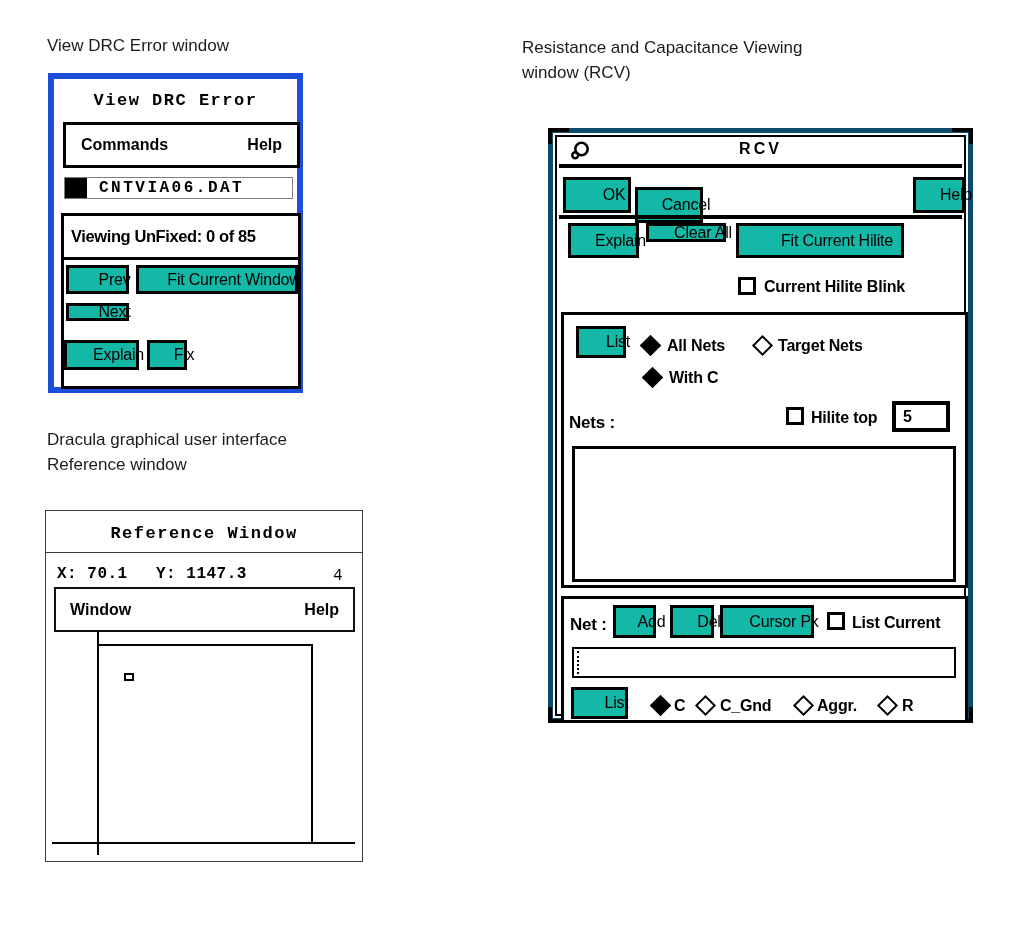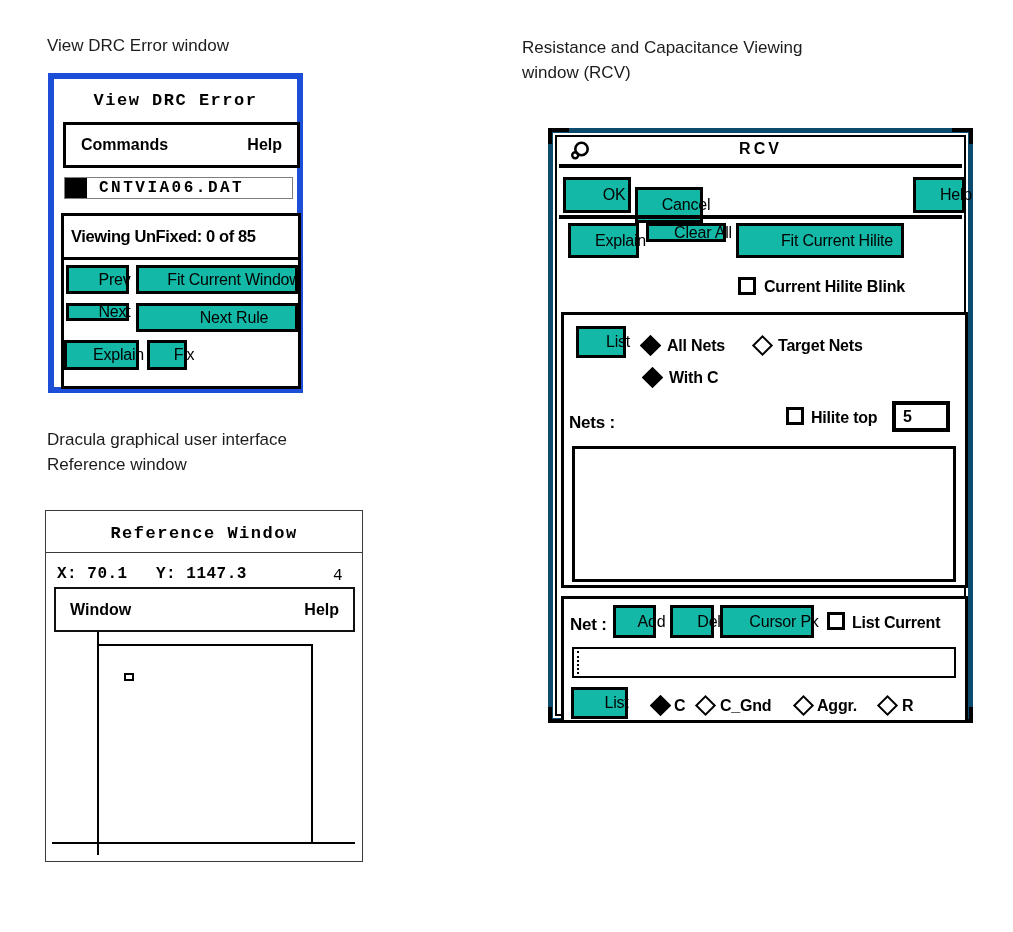--- a/index.html
+++ b/index.html
@@ -107,21 +107,20 @@
     <div id="drc-file">
       <div class="sq"></div>
       <span class="fv mono">CNTVIA06.DAT</span>
     </div>
 
     <div class="panel" id="drc-group">
       <div id="drc-status">Viewing UnFixed: 0 of 85</div>
       <div class="btn" style="left:2px;  top:49px;  width:63px;  height:29px;">Prev</div>
       <div class="btn" style="left:72px; top:49px;  width:162px; height:29px;">Fit Current Window</div>
       <div class="btn" style="left:2px;  top:87px;  width:63px;  height:18px;">Next</div>
-      <div class="btn" style="left:72px; top:87px;  width:162px; height:29px;">Next Rule</div>
       <div class="btn" style="left:0px;  top:124px; width:75px;  height:30px;">Explain</div>
       <div class="btn" style="left:83px; top:124px; width:38px;  height:30px;">Fix</div>
     </div>
   </div>
 
   <div class="win" id="refwin">
     <div class="title mono b">Reference Window</div>
     <div class="sep" id="ref-sep"></div>
 
     <span class="coord mono b" style="left:11px;">X: 70.1</span>

